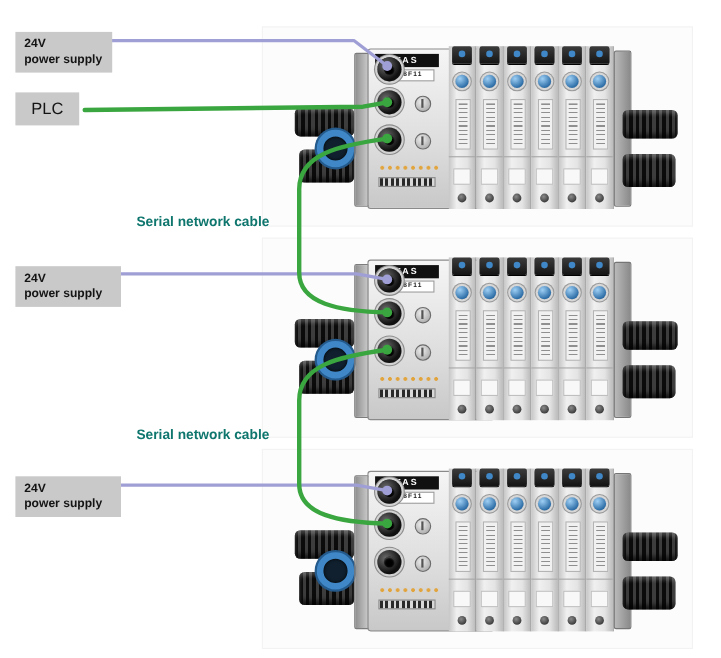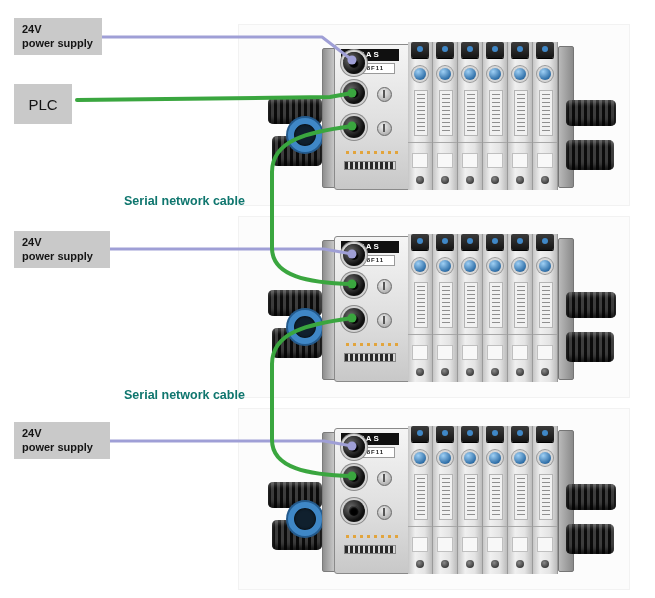--- a/index.html
+++ b/index.html
@@ -71,26 +71,26 @@
     background:repeating-linear-gradient(180deg,#8f8f8f 0 1px,transparent 1px 4px);}
   .vtag{position:absolute;left:4px;right:4px;bottom:22px;height:13px;background:#f8f8f8;border:1px solid #bfbfbf;}
   .port{position:absolute;left:50%;bottom:6px;width:8px;height:8px;margin-left:-4px;border-radius:50%;
     background:radial-gradient(circle at 40% 35%,#8a8a8a,#1d1d1d);}
 
   
   .wires{position:absolute;left:0;top:0;z-index:2;pointer-events:none;}
 
   
   .plabel{position:absolute;z-index:3;background:#c9c9c9;color:#141414;padding:4px 8px;
-    font-size:11px;font-weight:bold;line-height:1.3;}
+    font-size:11px;font-weight:bold;line-height:1.3;margin-top:11px;}
   .plabel span{display:block;}
   .p1{left:14px;top:18px;width:72px;}
   .p2{left:14px;top:231px;width:80px;}
   .p3{left:14px;top:422px;width:80px;}
-  .plc-box{position:absolute;z-index:3;left:14px;top:84px;width:58px;height:40px;background:#c9c9c9;
+  .plc-box{position:absolute;z-index:3;left:14px;top:84px;width:58px;height:30px;background:#c9c9c9;
     color:#141414;font-size:15px;display:flex;align-items:center;justify-content:center;}
   .slabel{position:absolute;z-index:3;color:#0f766e;font-size:12.5px;font-weight:bold;}
   .s1{left:124px;top:194px;}
   .s2{left:124px;top:388px;}
 </style>
 </head>
 <body>
 
 <div id="canvas">
 

